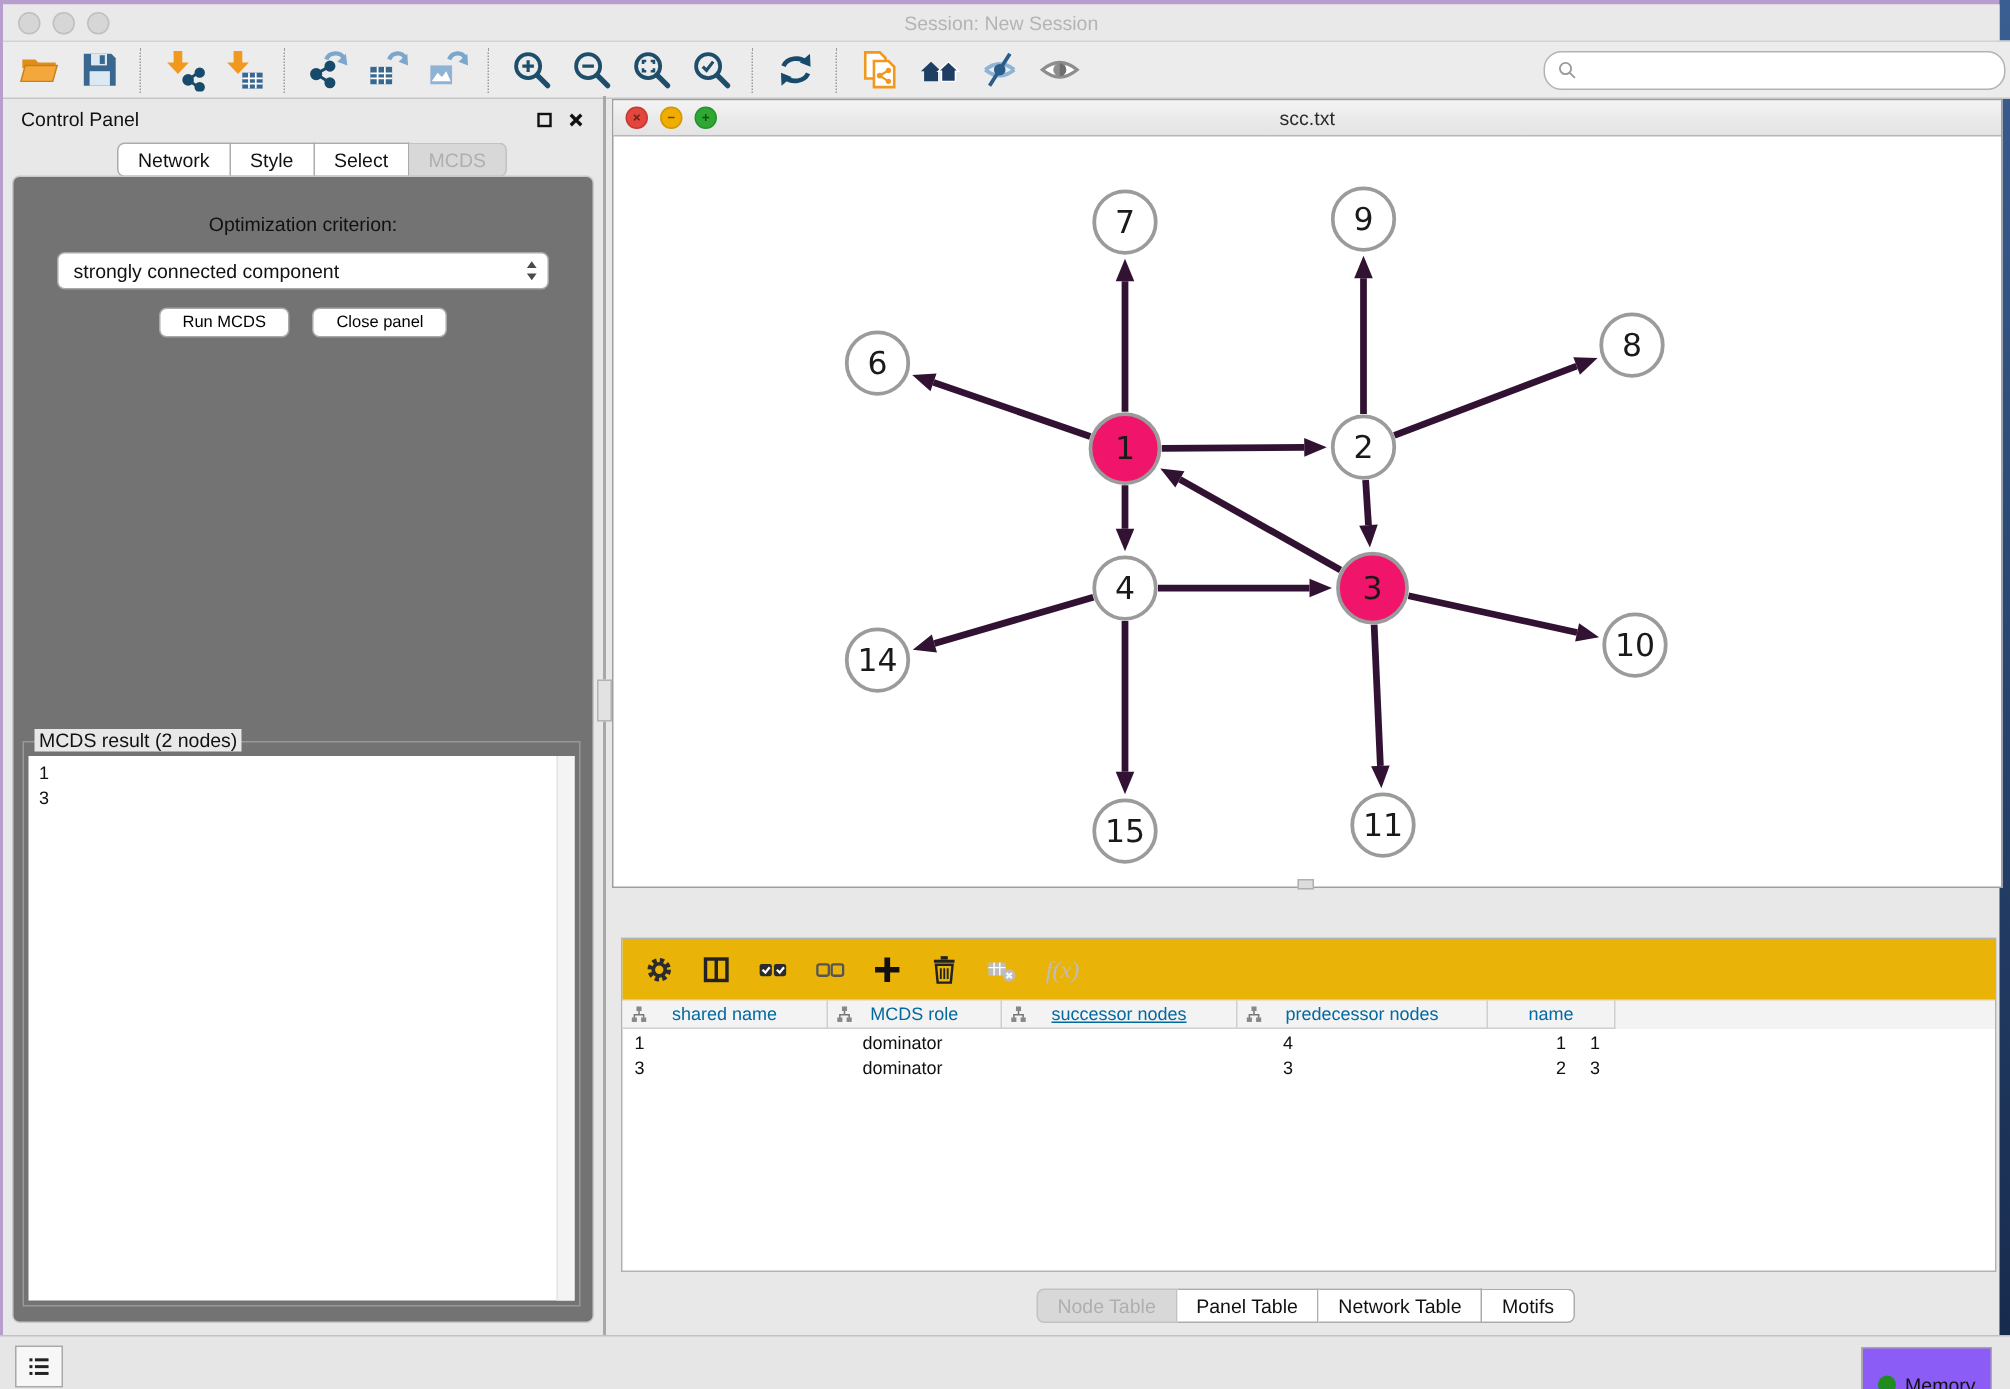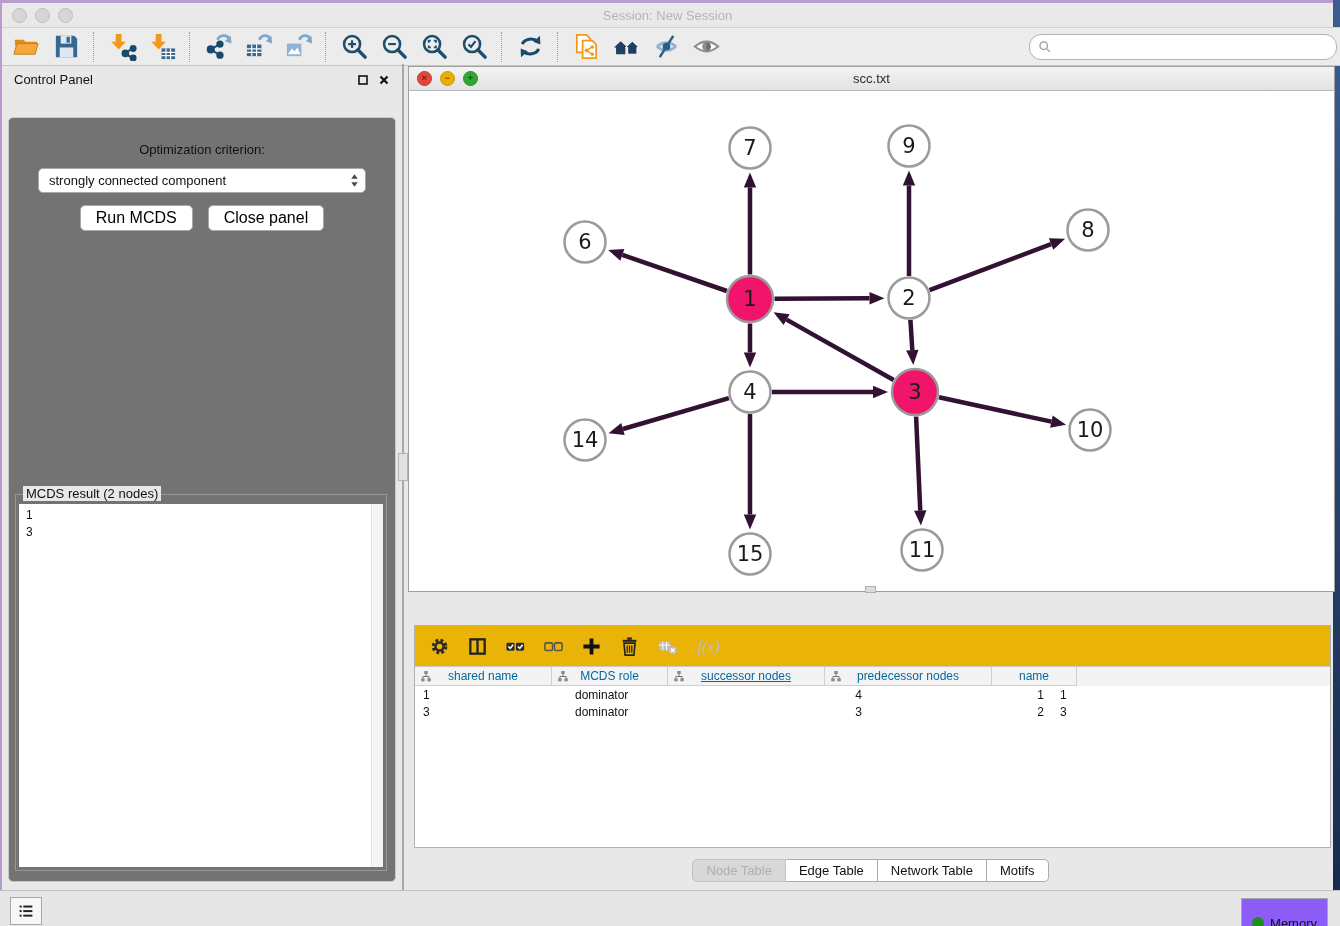--- a/index.html
+++ b/index.html
@@ -39,21 +39,21 @@
   .tab:first-child{border-left:1px solid #acacac;border-radius:5px 0 0 5px}
   .tab:last-child{border-radius:0 5px 5px 0}
   .tab.active{background:#d8d8d8;color:#afafaf;border-color:#c2c2c2}
   #cp-tabs{margin:4px 0 0 76px}
   #cp-body{position:absolute;left:6px;right:6px;top:53px;bottom:8px;border:1px solid #c8c8c8;border-radius:5px;background:#737373}
   #opt-label{text-align:center;margin-top:24px;font-size:13px}
   #criterion-select{margin:11px auto 12px auto;width:310px;height:23px;background:#fff;border:1px solid #a8a8a8;
                     border-radius:5px;display:flex;align-items:center;padding:0 6px 0 10px;font-size:13px}
   #criterion-select svg{margin-left:auto;width:9px;height:15px}
   .btn-row{display:flex;justify-content:center;gap:15px;margin-top:12px}
-  .btn{background:#fff;border:1px solid #a8a8a8;border-radius:5px;padding:3px 15px;font-size:16px}
+  .btn{background:#fff;border:1px solid #a8a8a8;border-radius:5px;padding:3px 15px;font-size:11px}
   #result-box{position:absolute;left:6px;right:8px;top:376px;bottom:10px;border:1px solid #989898}
   #result-legend{position:absolute;top:-9px;left:7px;background:#e8e8e8;padding:0 3px;font-size:13px}
   #result-inner{position:absolute;left:3px;right:3px;top:9px;bottom:3px;background:#fff;padding:3px 7px;
                 font-size:12px;line-height:17px;white-space:pre}
   #result-scroll{position:absolute;right:3px;top:9px;bottom:3px;width:11px;background:#f4f4f4;border-left:1px solid #e3e3e3}
 
   
   #v-divider{left:402px;top:64px;width:2px;height:826px;background:#a8a8a8}
   #v-handle{left:398px;top:453px;width:8px;height:26px;background:#e2e2e2;border:1px solid #b4b4b4}
 
@@ -253,20 +253,26 @@
     <span class="panel-title">Control Panel</span>
     <span class="ph-icons">
       <svg viewBox="0 0 12 12">
           <rect x="2" y="2" width="8" height="8" fill="none" stroke="#111" stroke-width="1.6"></rect>
         </svg>
       <svg viewBox="0 0 12 12">
           <path d="M2.5 2.5l7 7M9.5 2.5l-7 7" stroke="#111" stroke-width="2.2"></path>
         </svg>
     </span>
   </div>
+  <div class="tabs" id="cp-tabs">
+      <div class="tab">Network</div>
+      <div class="tab">Style</div>
+      <div class="tab">Select</div>
+      <div class="tab active">MCDS</div>
+    </div>
   <div id="cp-body">
     <div id="opt-label">Optimization criterion:</div>
     <div id="criterion-select">
       <span>strongly connected component</span>
       <svg viewBox="0 0 10 16">
           <path d="M5 1l3.6 5H1.4z" fill="#4a4a4a"></path>
           <path d="M5 15L1.4 10h7.2z" fill="#4a4a4a"></path>
         </svg>
     </div>
     <div class="btn-row">
@@ -508,21 +514,21 @@
           <div class="td" style="width: 136px; text-align: left;">3</div>
           <div class="td" style="width: 115px; text-align: left;">dominator</div>
           <div class="td" style="width: 156px; text-align: right;">3</div>
           <div class="td" style="width: 166px; text-align: right;">2</div>
           <div class="td" style="width: 84px; text-align: left;">3</div>
         </div>
       </div>
   </div>
   <div class="tabs" id="tp-tabs">
       <div class="tab active">Node Table</div>
-      <div class="tab">Edge Table</div>
+      <div class="tab">Panel Table</div>
       <div class="tab">Network Table</div>
       <div class="tab">Motifs</div>
     </div>
 </div>
 
 <div class="abs" id="status-bar">
   <div id="list-button">
     <svg viewBox="0 0 22 22">
         <g fill="#222">
           <rect x="4" y="5" width="2.2" height="2.2"></rect>

